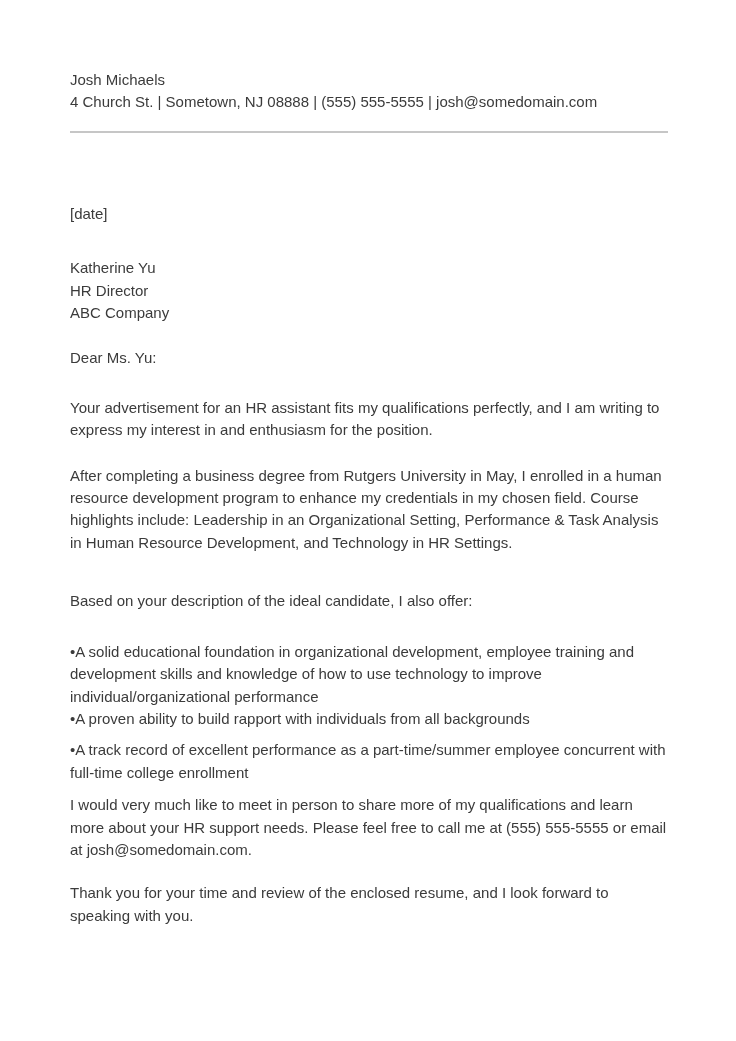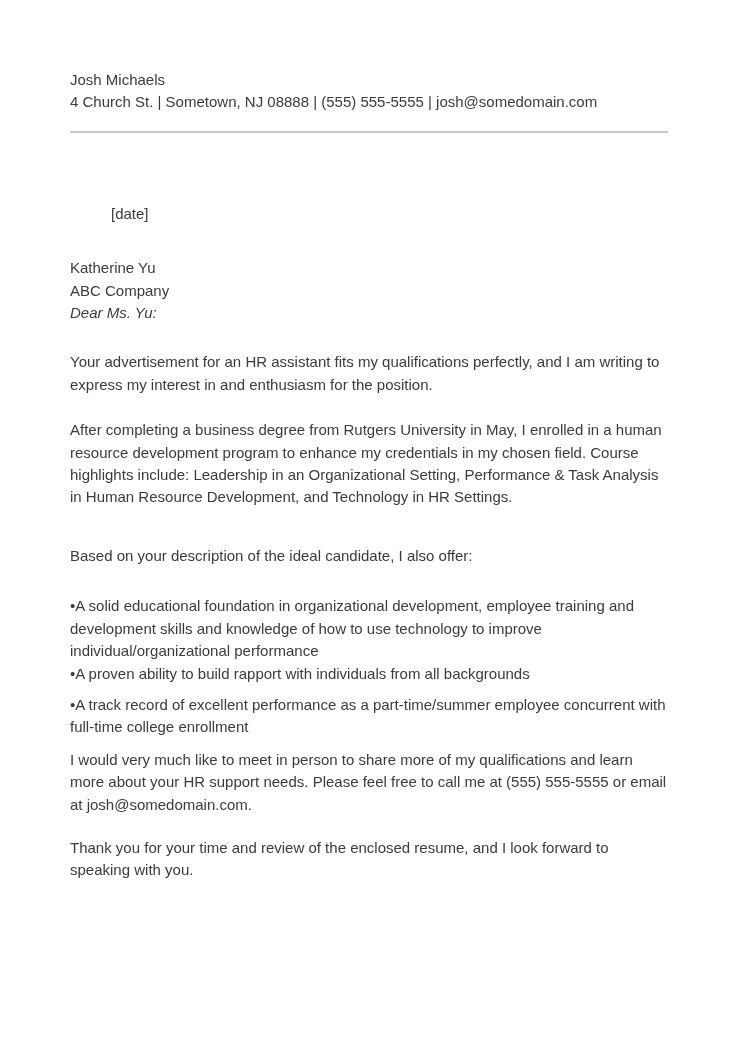--- a/index.html
+++ b/index.html
@@ -28,27 +28,26 @@
     white-space: nowrap;
   }
   .header-divider {
     height: 2px;
     background: #c6c6c6;
     border: none;
     margin: 17px 0 0 0;
   }
   .date-line {
     margin-top: 70px;
-    margin-left: 41px;
   }
   .recipient-block {
     margin-top: 32px;
   }
   .salutation {
-    font-style: italic;
+    margin-top: 23px;
   }
   .para-1 { margin-top: 27px; }
   .para-2 { margin-top: 23px; }
   .para-3 { margin-top: 36px; }
   .bullet-1 { margin-top: 28px; }
   .bullet-2 { }
   .bullet-3 { margin-top: 9px; }
   .closing-1 { margin-top: 10px; }
   .closing-2 { margin-top: 21px; }
   .bullet-marker {
@@ -67,20 +66,21 @@
     <div class="header-name">Josh Michaels</div>
     <div class="header-contact">4 Church St. | Sometown, NJ 08888 | (555) 555-5555 | josh@somedomain.com</div>
   </div>
 
   <hr class="header-divider">
 
   <div class="date-line">[date]</div>
 
   <div class="recipient-block">
     <div>Katherine Yu</div>
+    <div>HR Director</div>
     <div>ABC Company</div>
   </div>
 
   <p class="salutation">Dear Ms. Yu:</p>
 
   <p class="para-1">Your advertisement for an HR assistant fits my qualifications perfectly, and I am writing to express my interest in and enthusiasm for the position.</p>
 
   <p class="para-2">After completing a business degree from Rutgers University in May, I enrolled in a human resource development program to enhance my credentials in my chosen field. Course highlights include: Leadership in an Organizational Setting, Performance &amp; Task Analysis in Human Resource Development, and Technology in HR Settings.</p>
 
   <p class="para-3">Based on your description of the ideal candidate, I also offer:</p>

